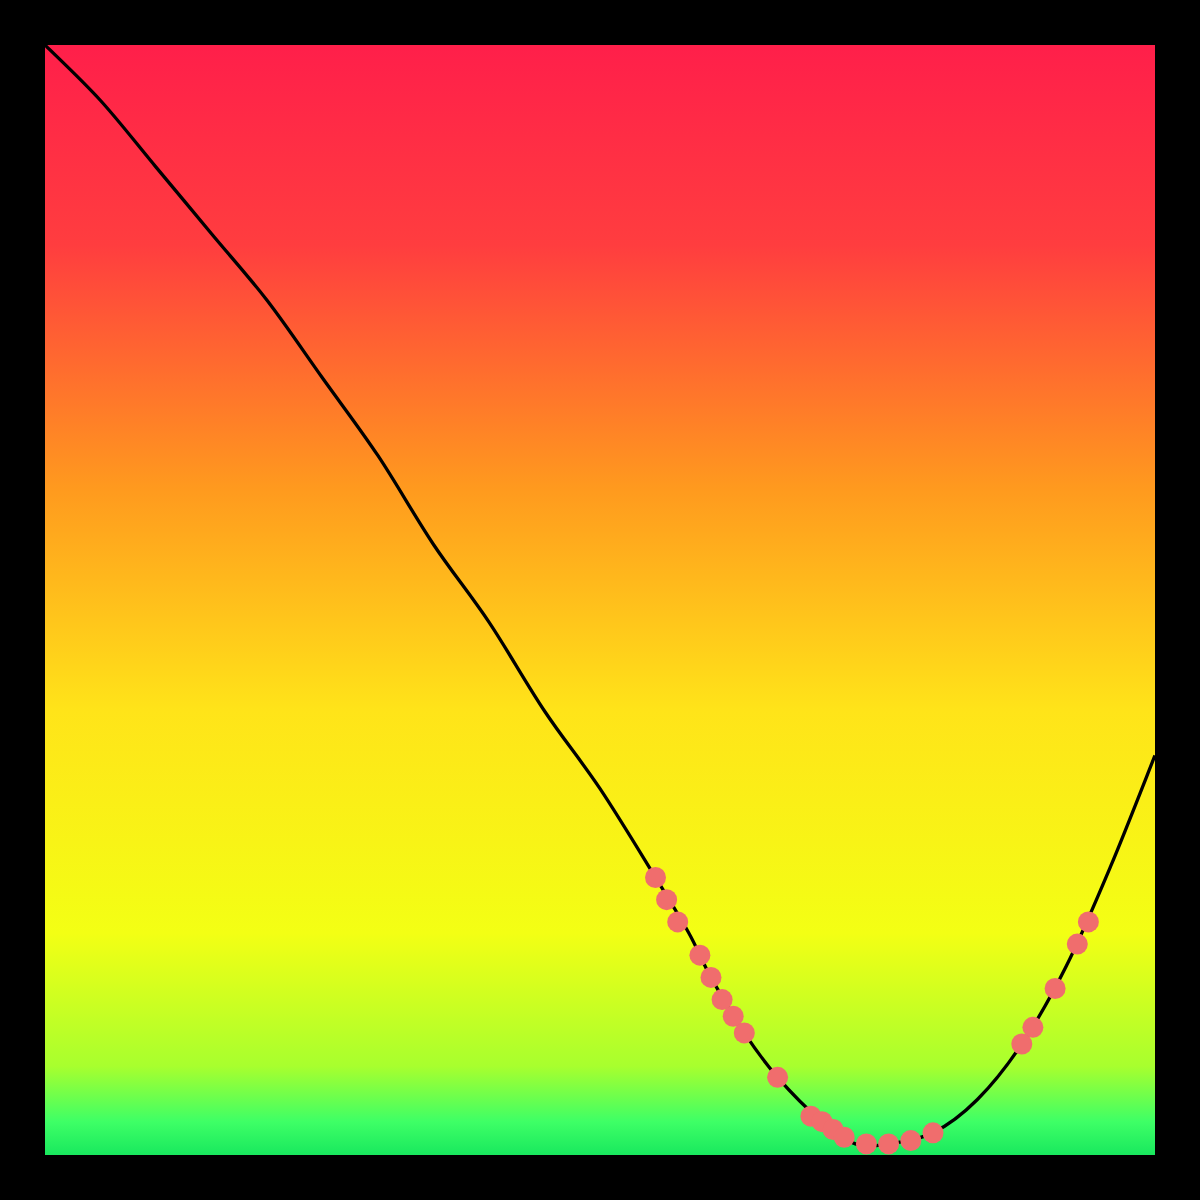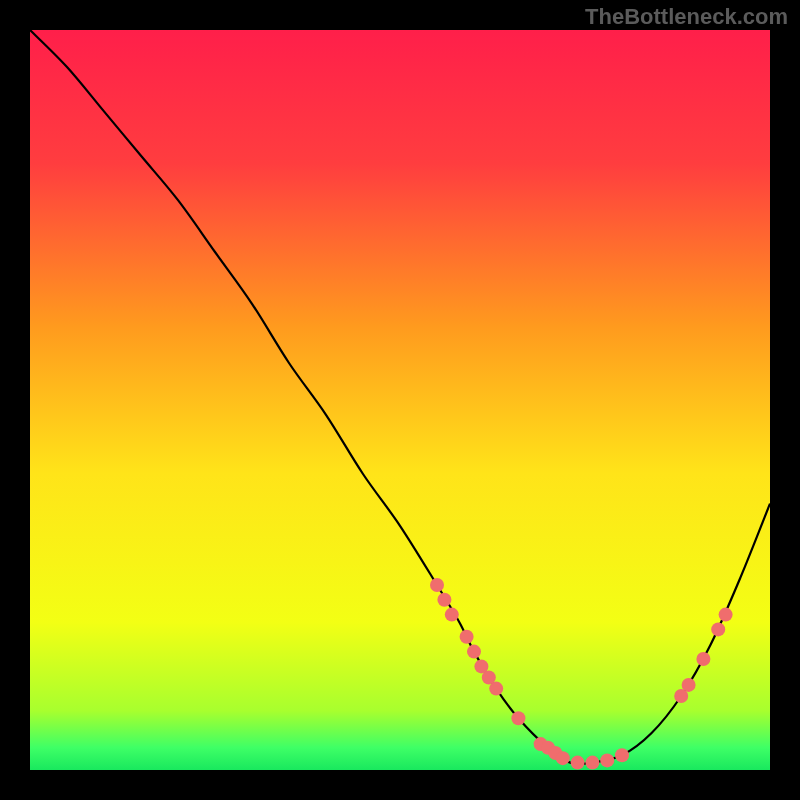--- a/index.html
+++ b/index.html
@@ -36,21 +36,20 @@
   svg.curve {
     position: absolute;
     left: 0; top: 0;
     width: 100%; height: 100%;
   }
 </style>
 </head>
 <body>
 
 <div class="chart-container">
-  <div class="attribution">TheBottleneck.com</div>
 
   <div class="plot-area">
     <svg class="gradient-bg" viewBox="0 0 740 740" preserveAspectRatio="none">
       <defs>
         <linearGradient id="vgrad" x1="0" y1="0" x2="0" y2="1">
             <stop offset="0%" stop-color="#ff1f4a"></stop>
             <stop offset="18%" stop-color="#ff3d3f"></stop>
             <stop offset="40%" stop-color="#ff9a1e"></stop>
             <stop offset="60%" stop-color="#ffe419"></stop>
             <stop offset="80%" stop-color="#f3ff14"></stop>

